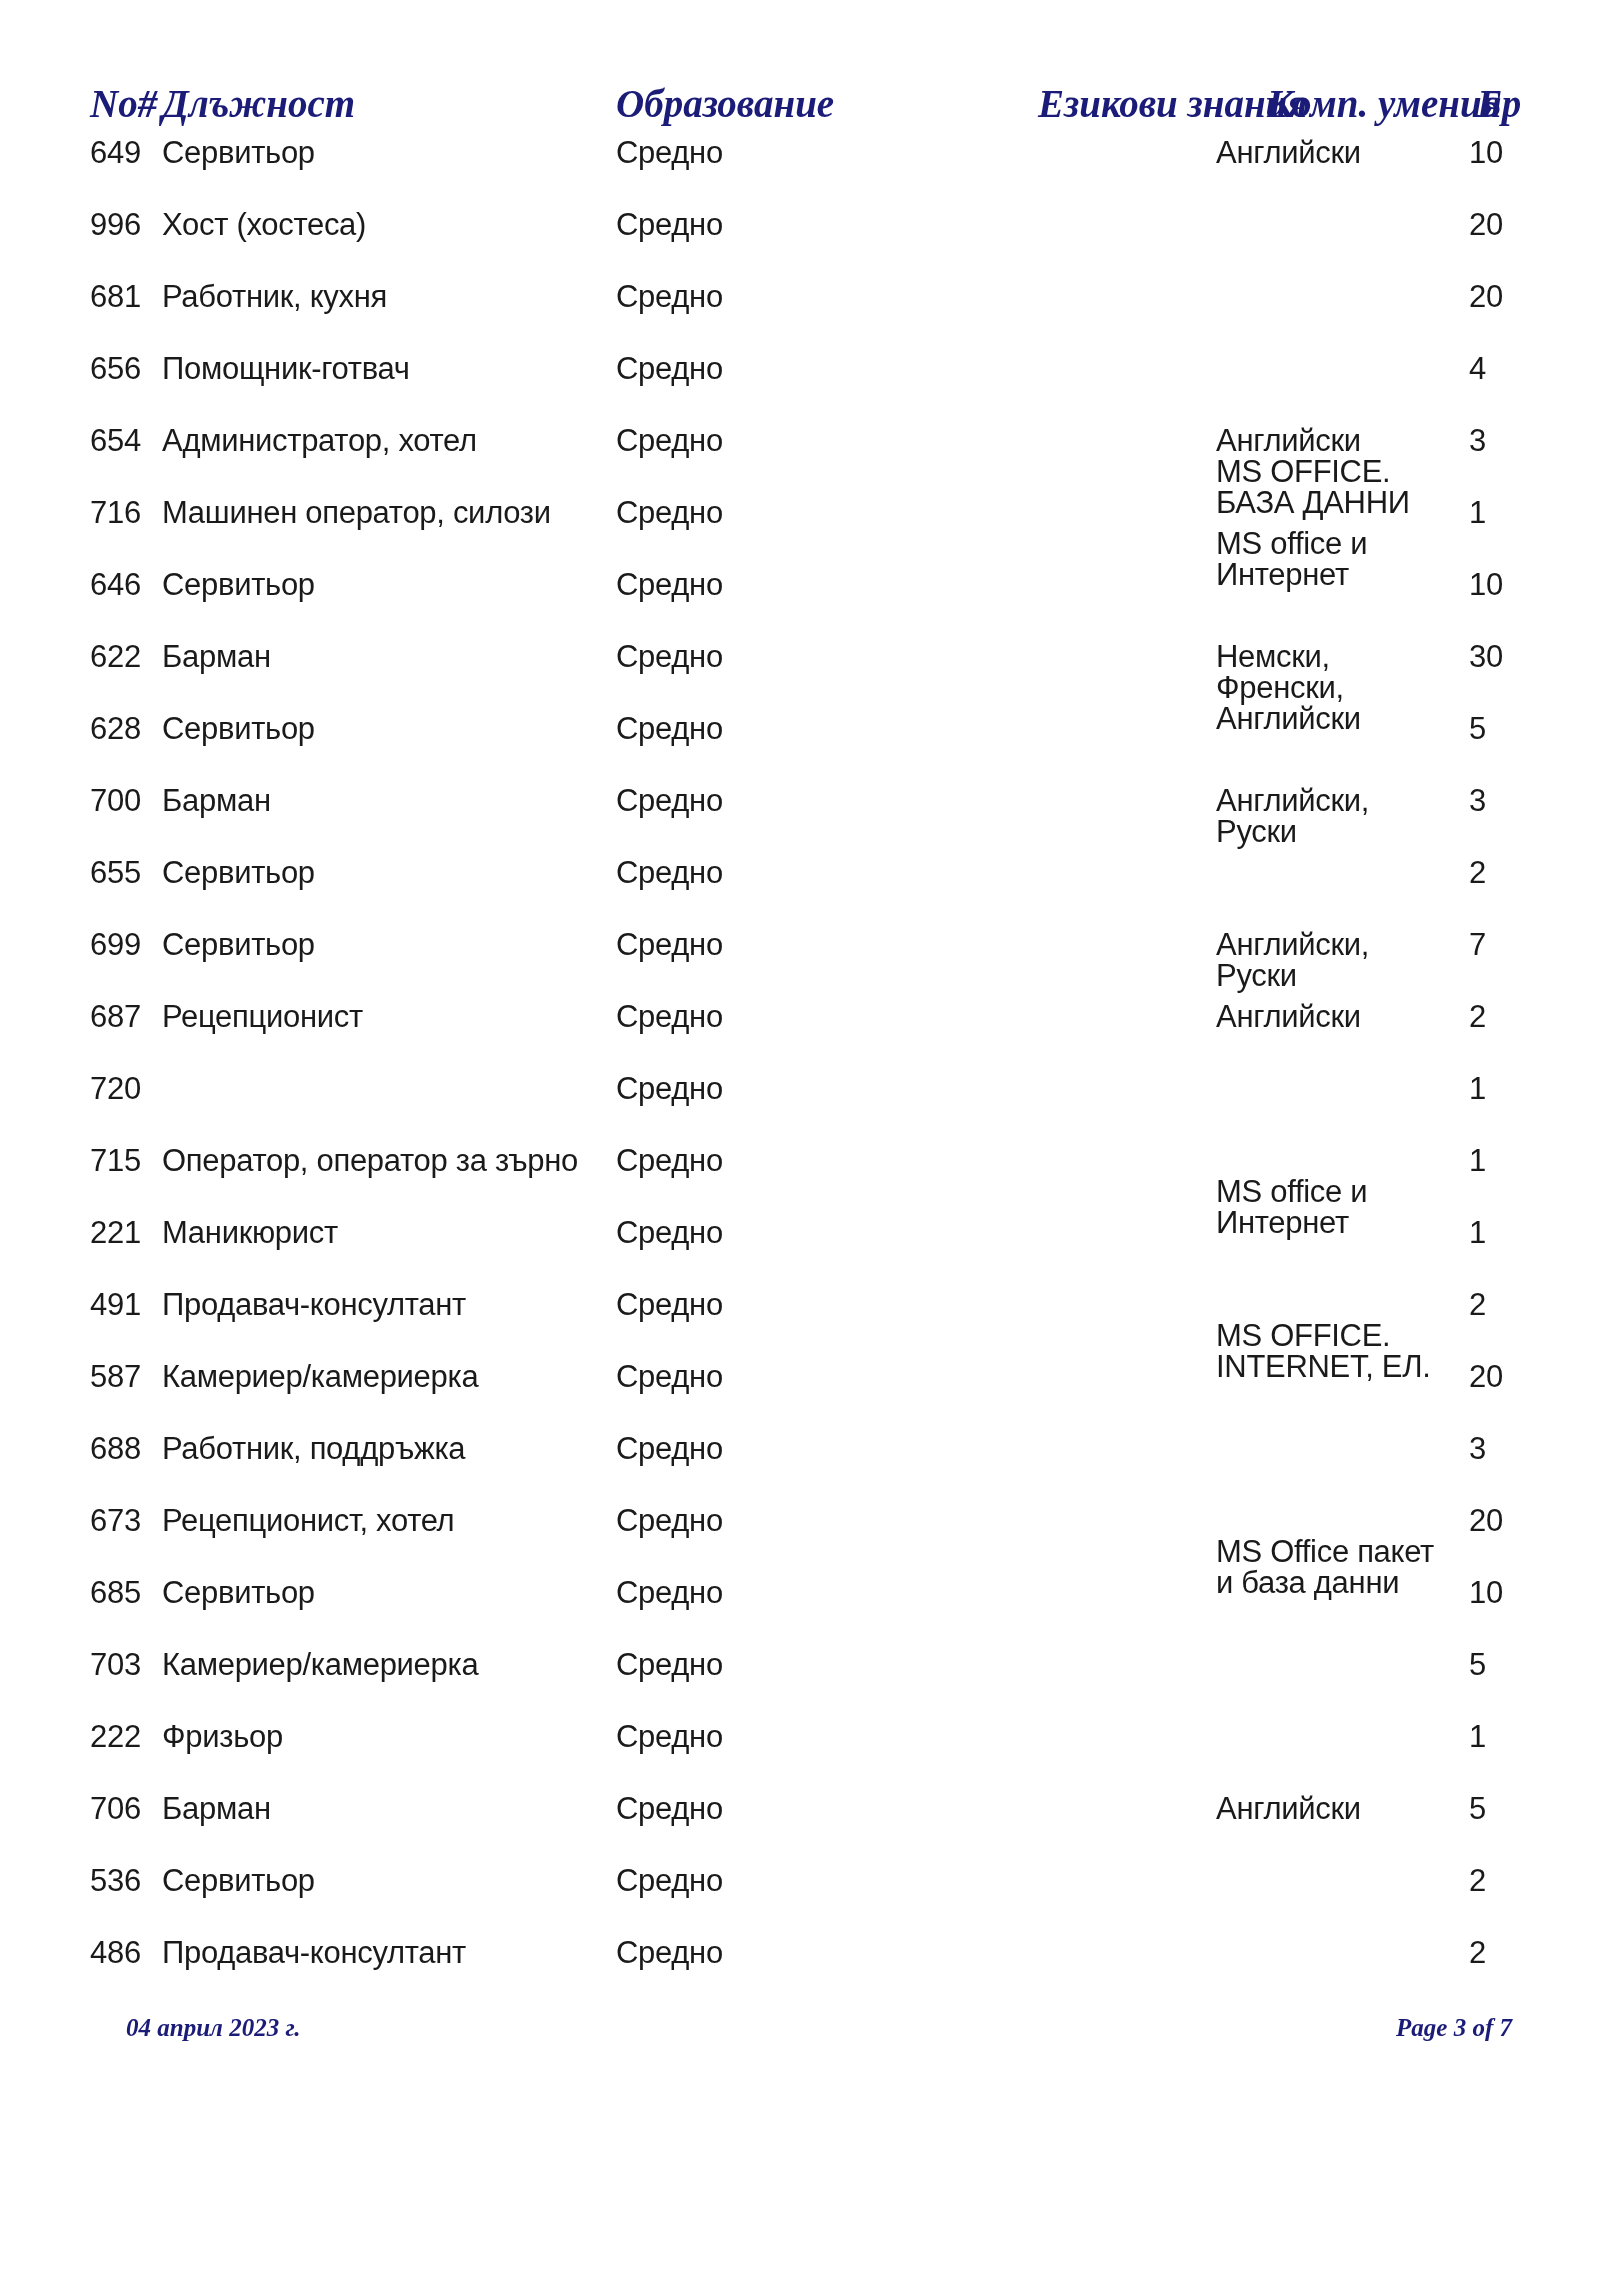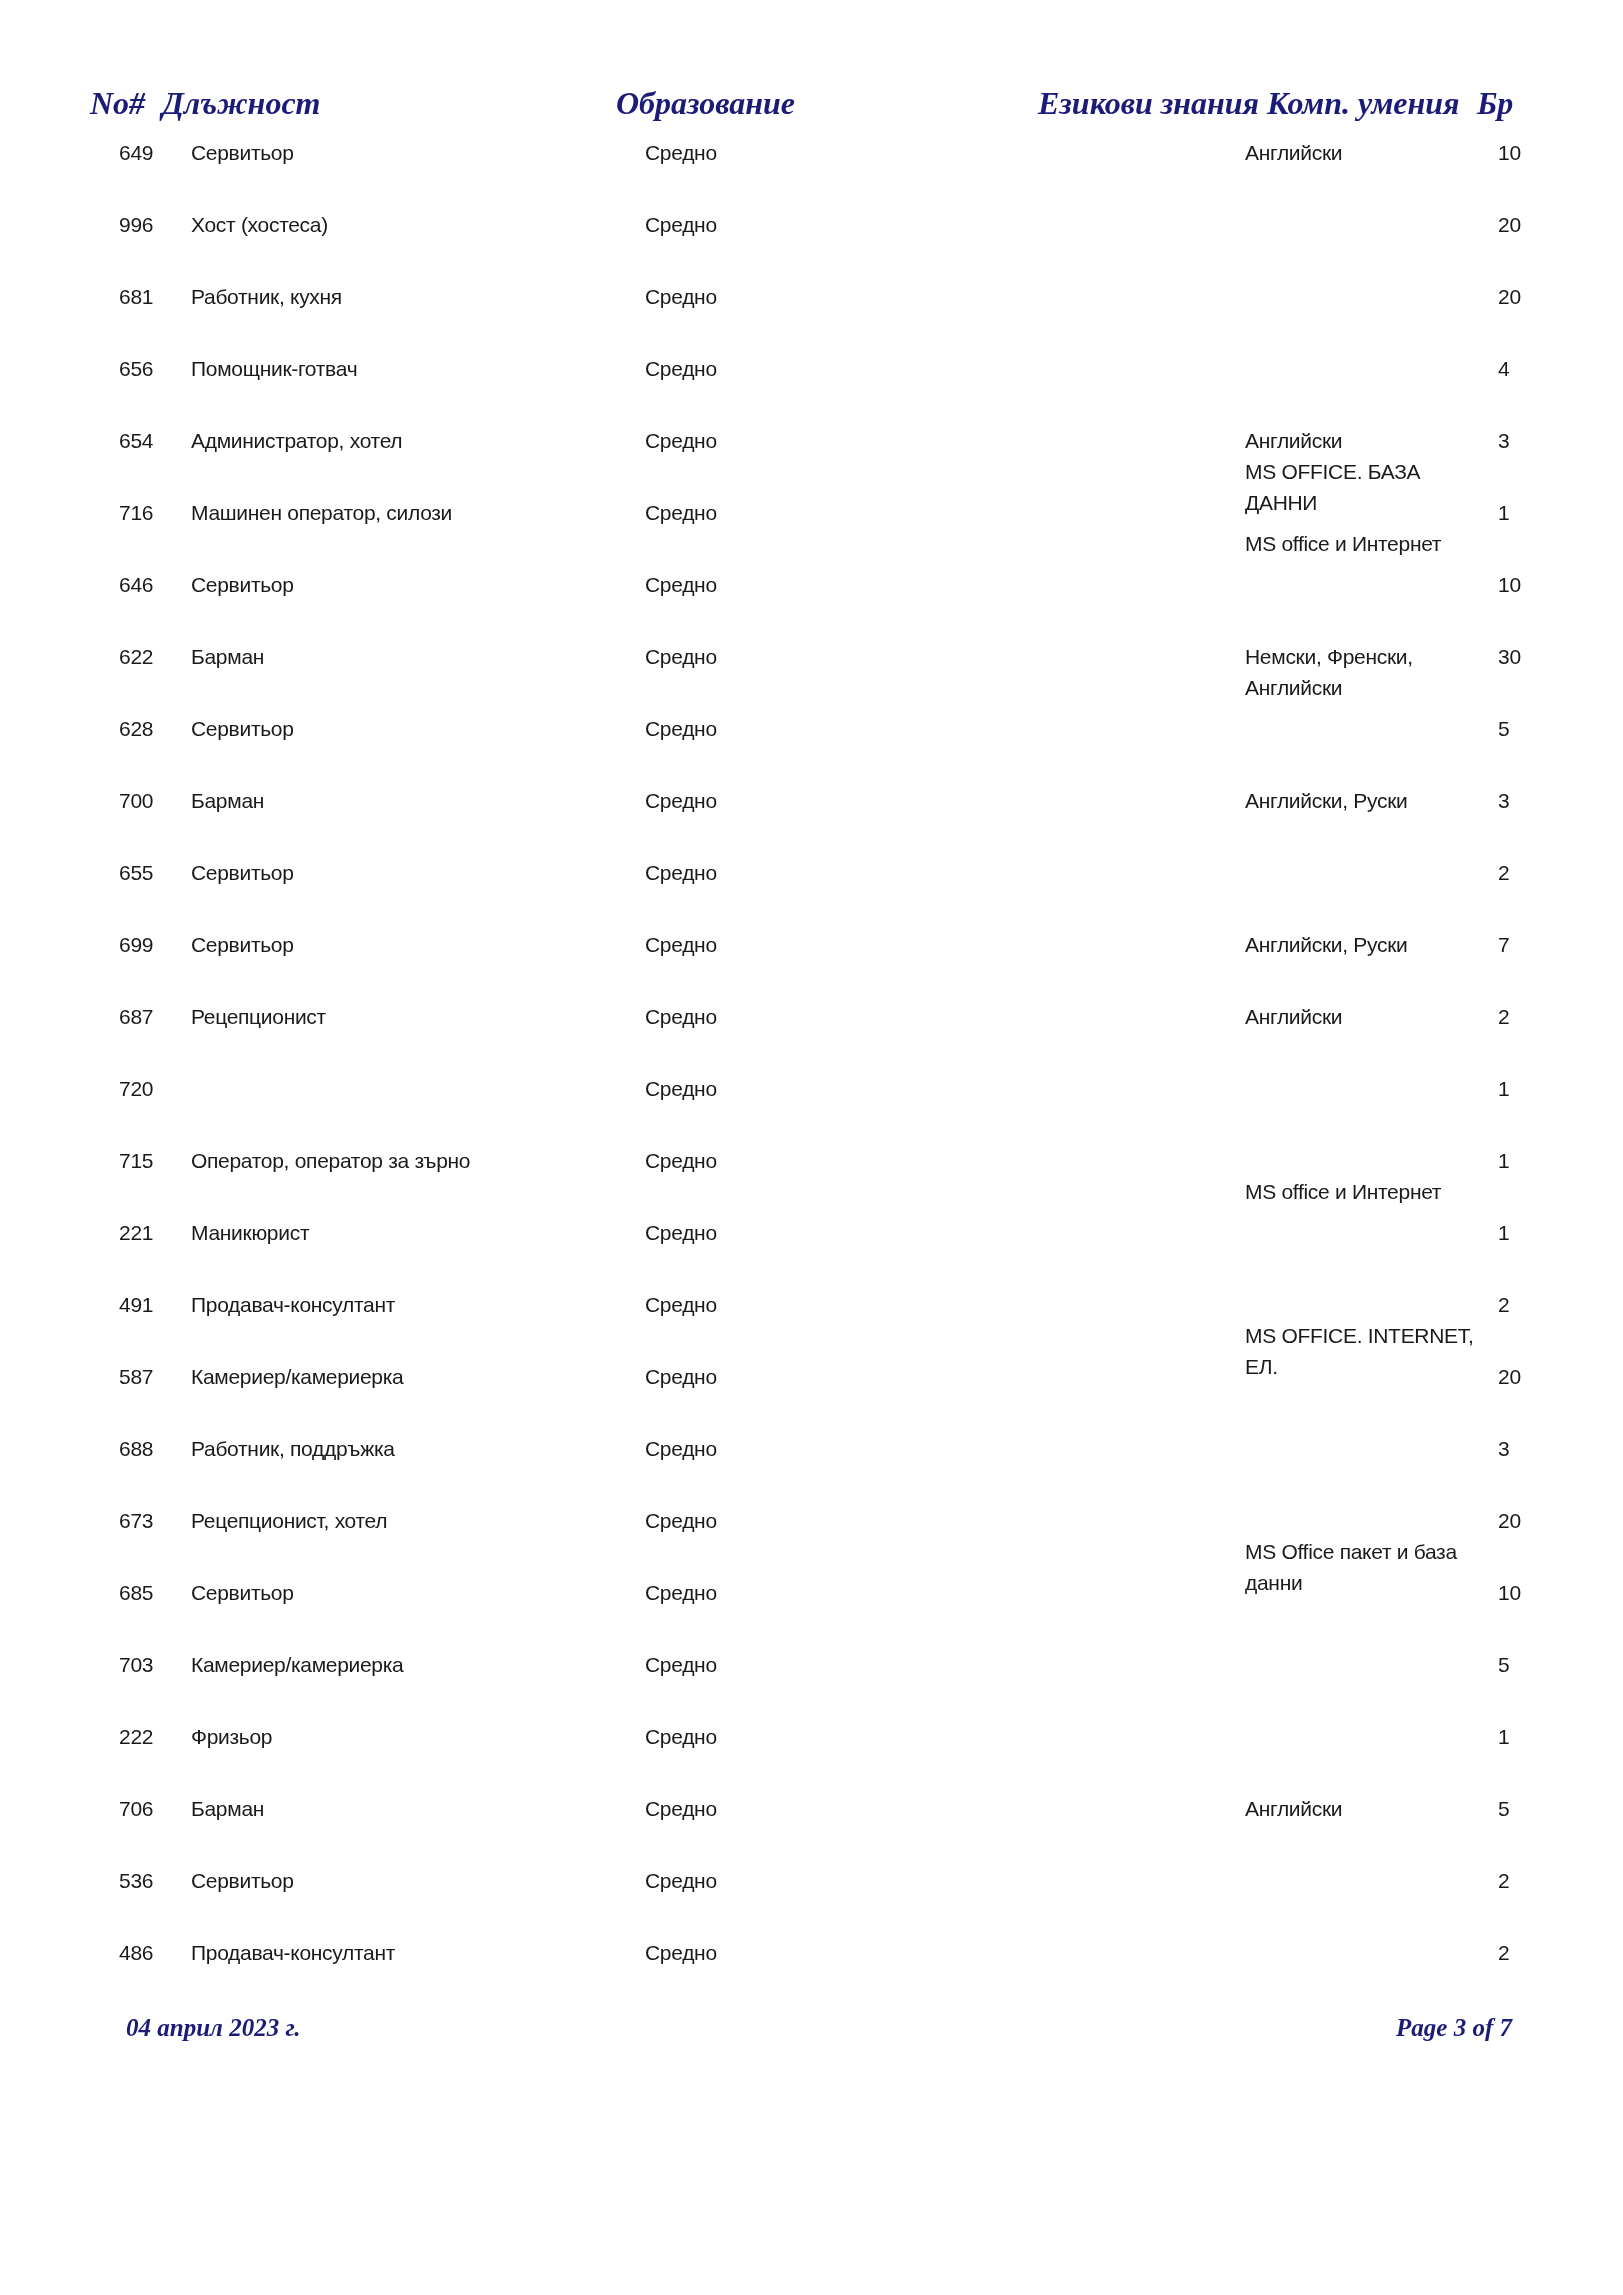--- a/index.html
+++ b/index.html
@@ -30,38 +30,37 @@
   .col-brh  {position:absolute; left:1477px; width:65px;}
 
   
   .thead{
     position:absolute;
     top:85px; left:0; right:0;
     height:39px;
     font-family:"Liberation Serif", serif;
     font-style:italic;
     font-weight:bold;
-    font-size:32px;
+    font-size:39px;
     line-height:37px;
     color:var(--accent);
     white-space:nowrap;
   }
 
   
   .tbody{
     position:absolute;
     top:137px; left:0; right:0;
   }
   .row{
     position:relative;
     height:72px;
-    font-size:21px;
+    font-size:31px;
     line-height:31px;
     letter-spacing:-0.3px;
-    margin-left:29px;
   }
   .row .cell{top:0; overflow:visible;}
   .lang-block{min-height:31px; white-space:normal;}
   .comp-block{white-space:normal;}
 
   
   .footer{
     position:absolute;
     top:2011px; left:90px; right:111px;
     height:37px;

